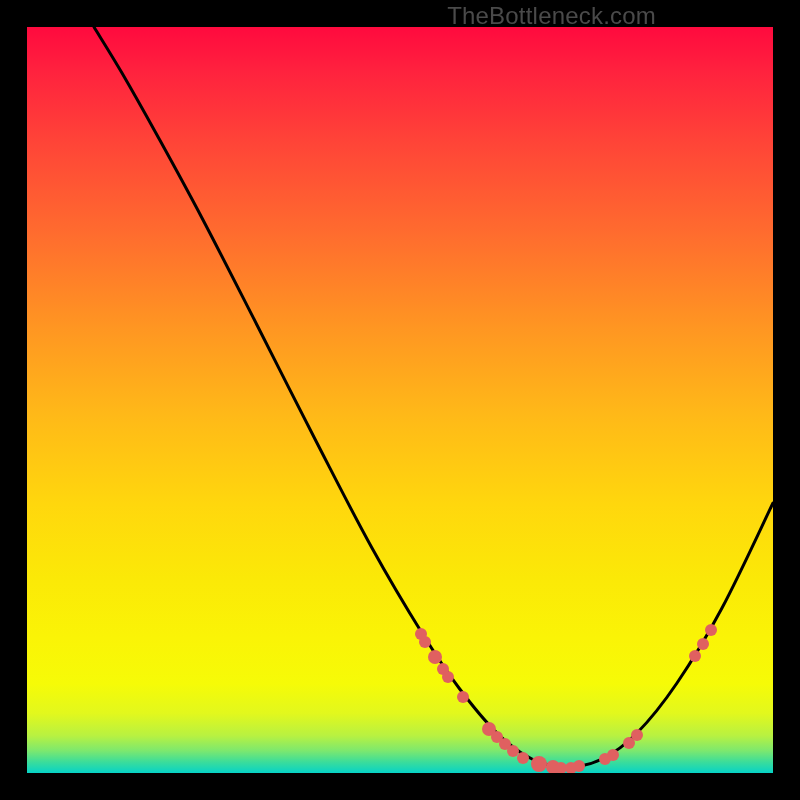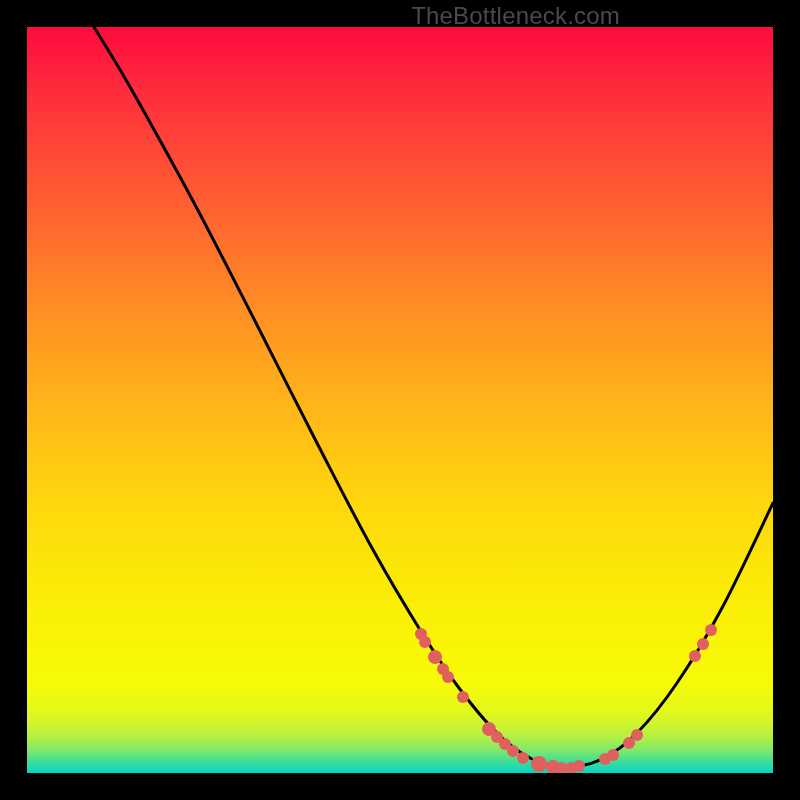--- a/index.html
+++ b/index.html
@@ -7,20 +7,21 @@
     padding: 0;
     width: 800px;
     height: 800px;
     background: #000000;
     overflow: hidden;
   }
   .container {
     position: relative;
     width: 632px;
     height: 800px;
+    padding-left: 36px;
   }
   .watermark {
     position: absolute;
     top: 2px;
     right: 12px;
     font-family: Arial, Helvetica, sans-serif;
     font-size: 24px;
     font-weight: 500;
     color: #4a4a4a;
     letter-spacing: 0.2px;

